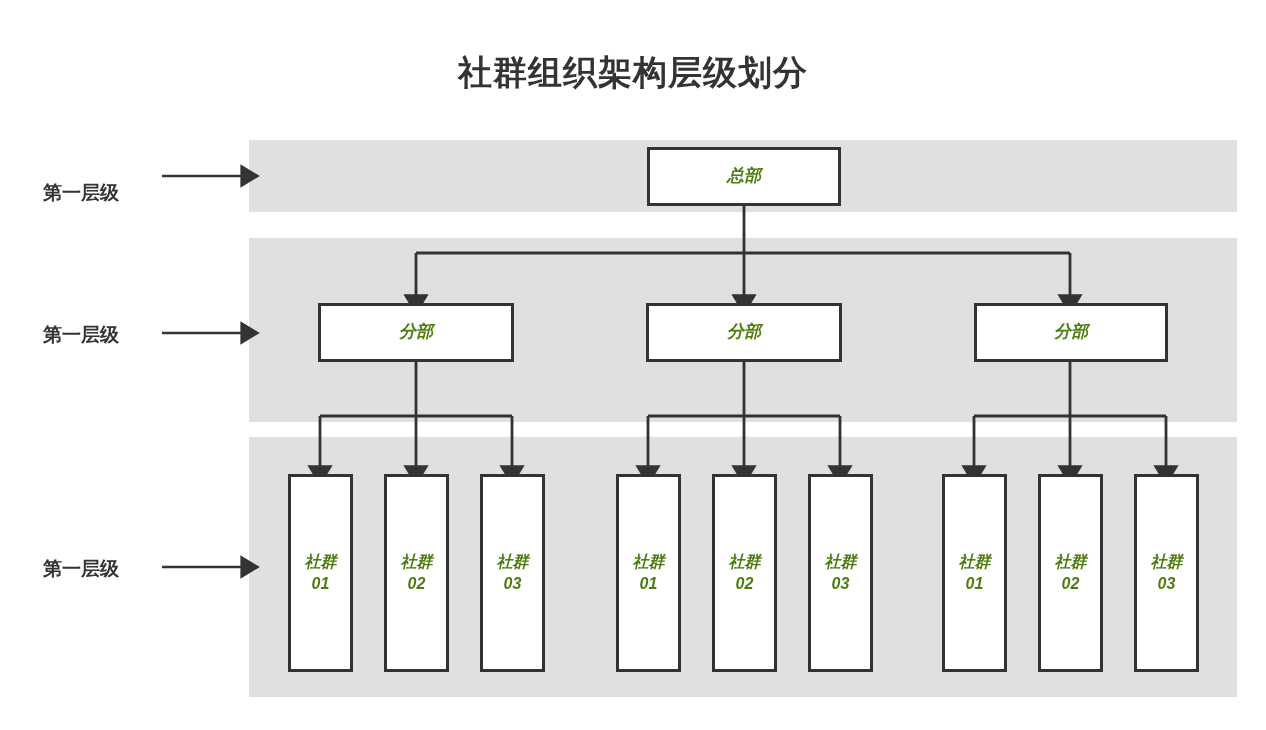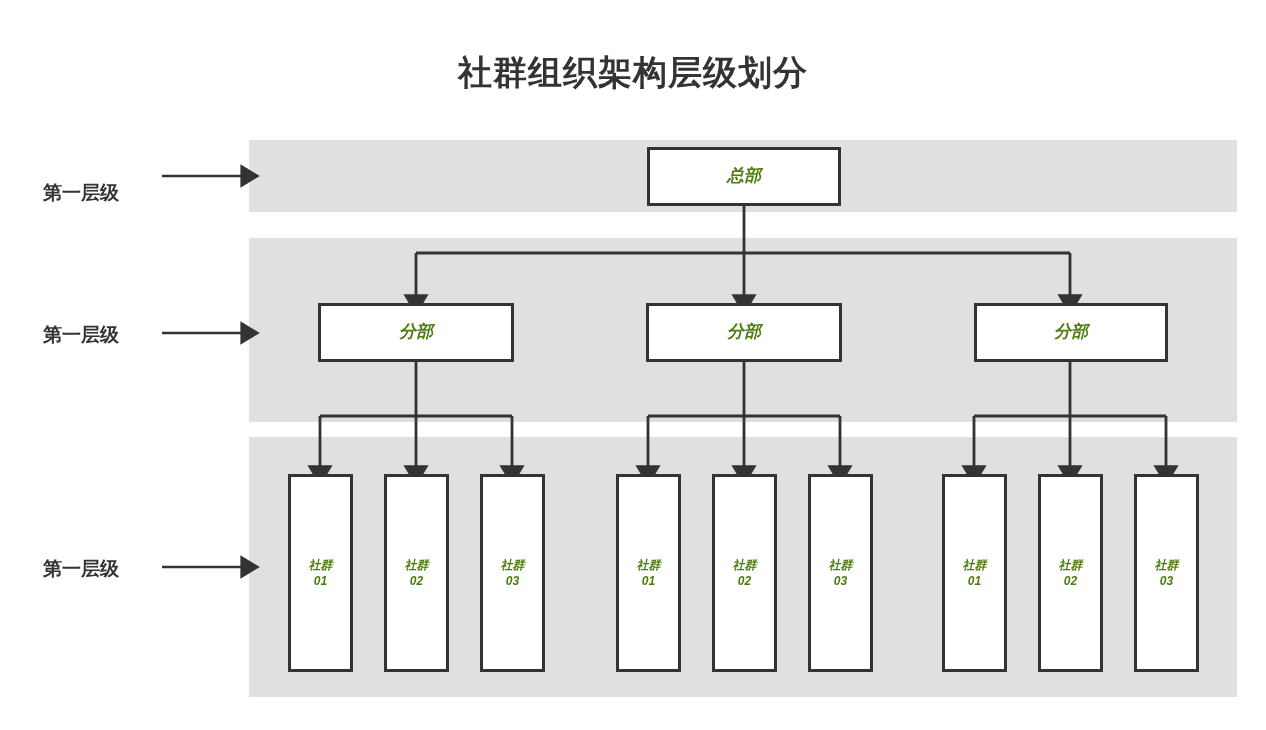--- a/index.html
+++ b/index.html
@@ -61,21 +61,21 @@
     align-items: center;
     justify-content: center;
     text-align: center;
     font-size: 17px;
     font-weight: bold;
     color: #4d7c0f;
     line-height: 1.35;
     font-style: italic;
   }
   .node-l3 {
-    font-size: 12px;
+    font-size: 16px;
     border-width: 3px;
   }
   .node-label { display: block; }
 </style>
 </head>
 <body>
 
 <div id="canvas">
 
   <div class="title">社群组织架构层级划分</div>

